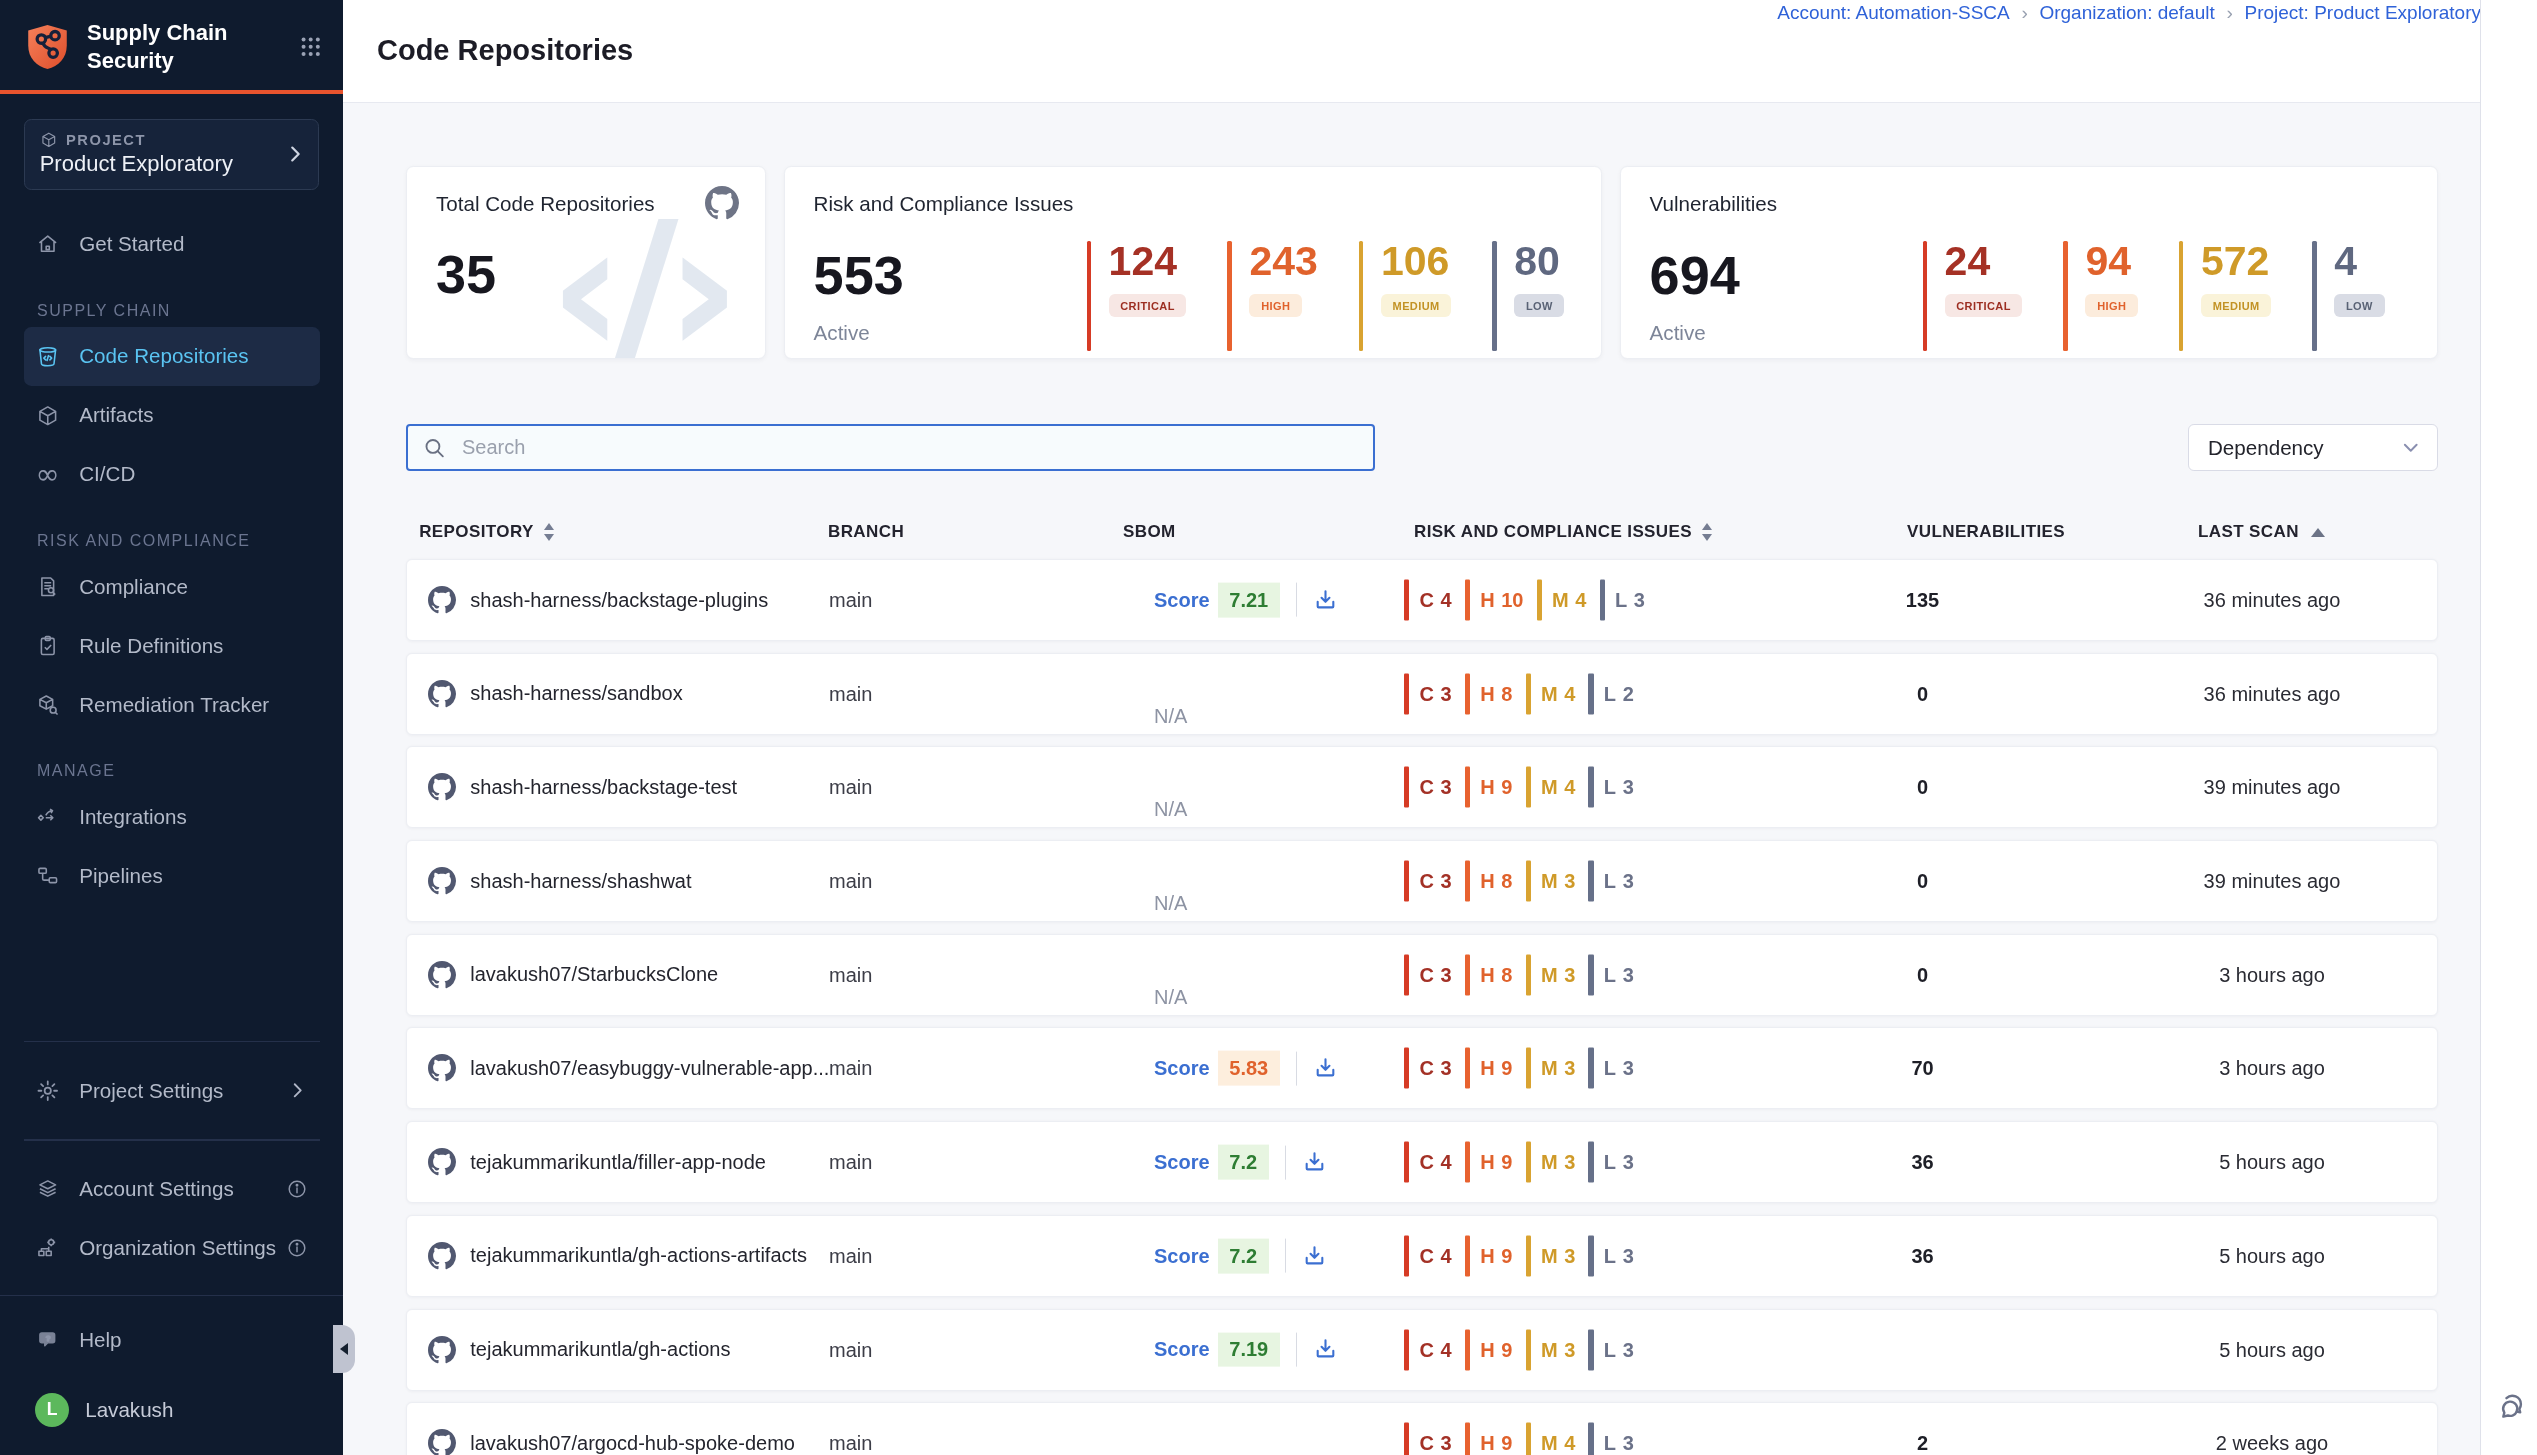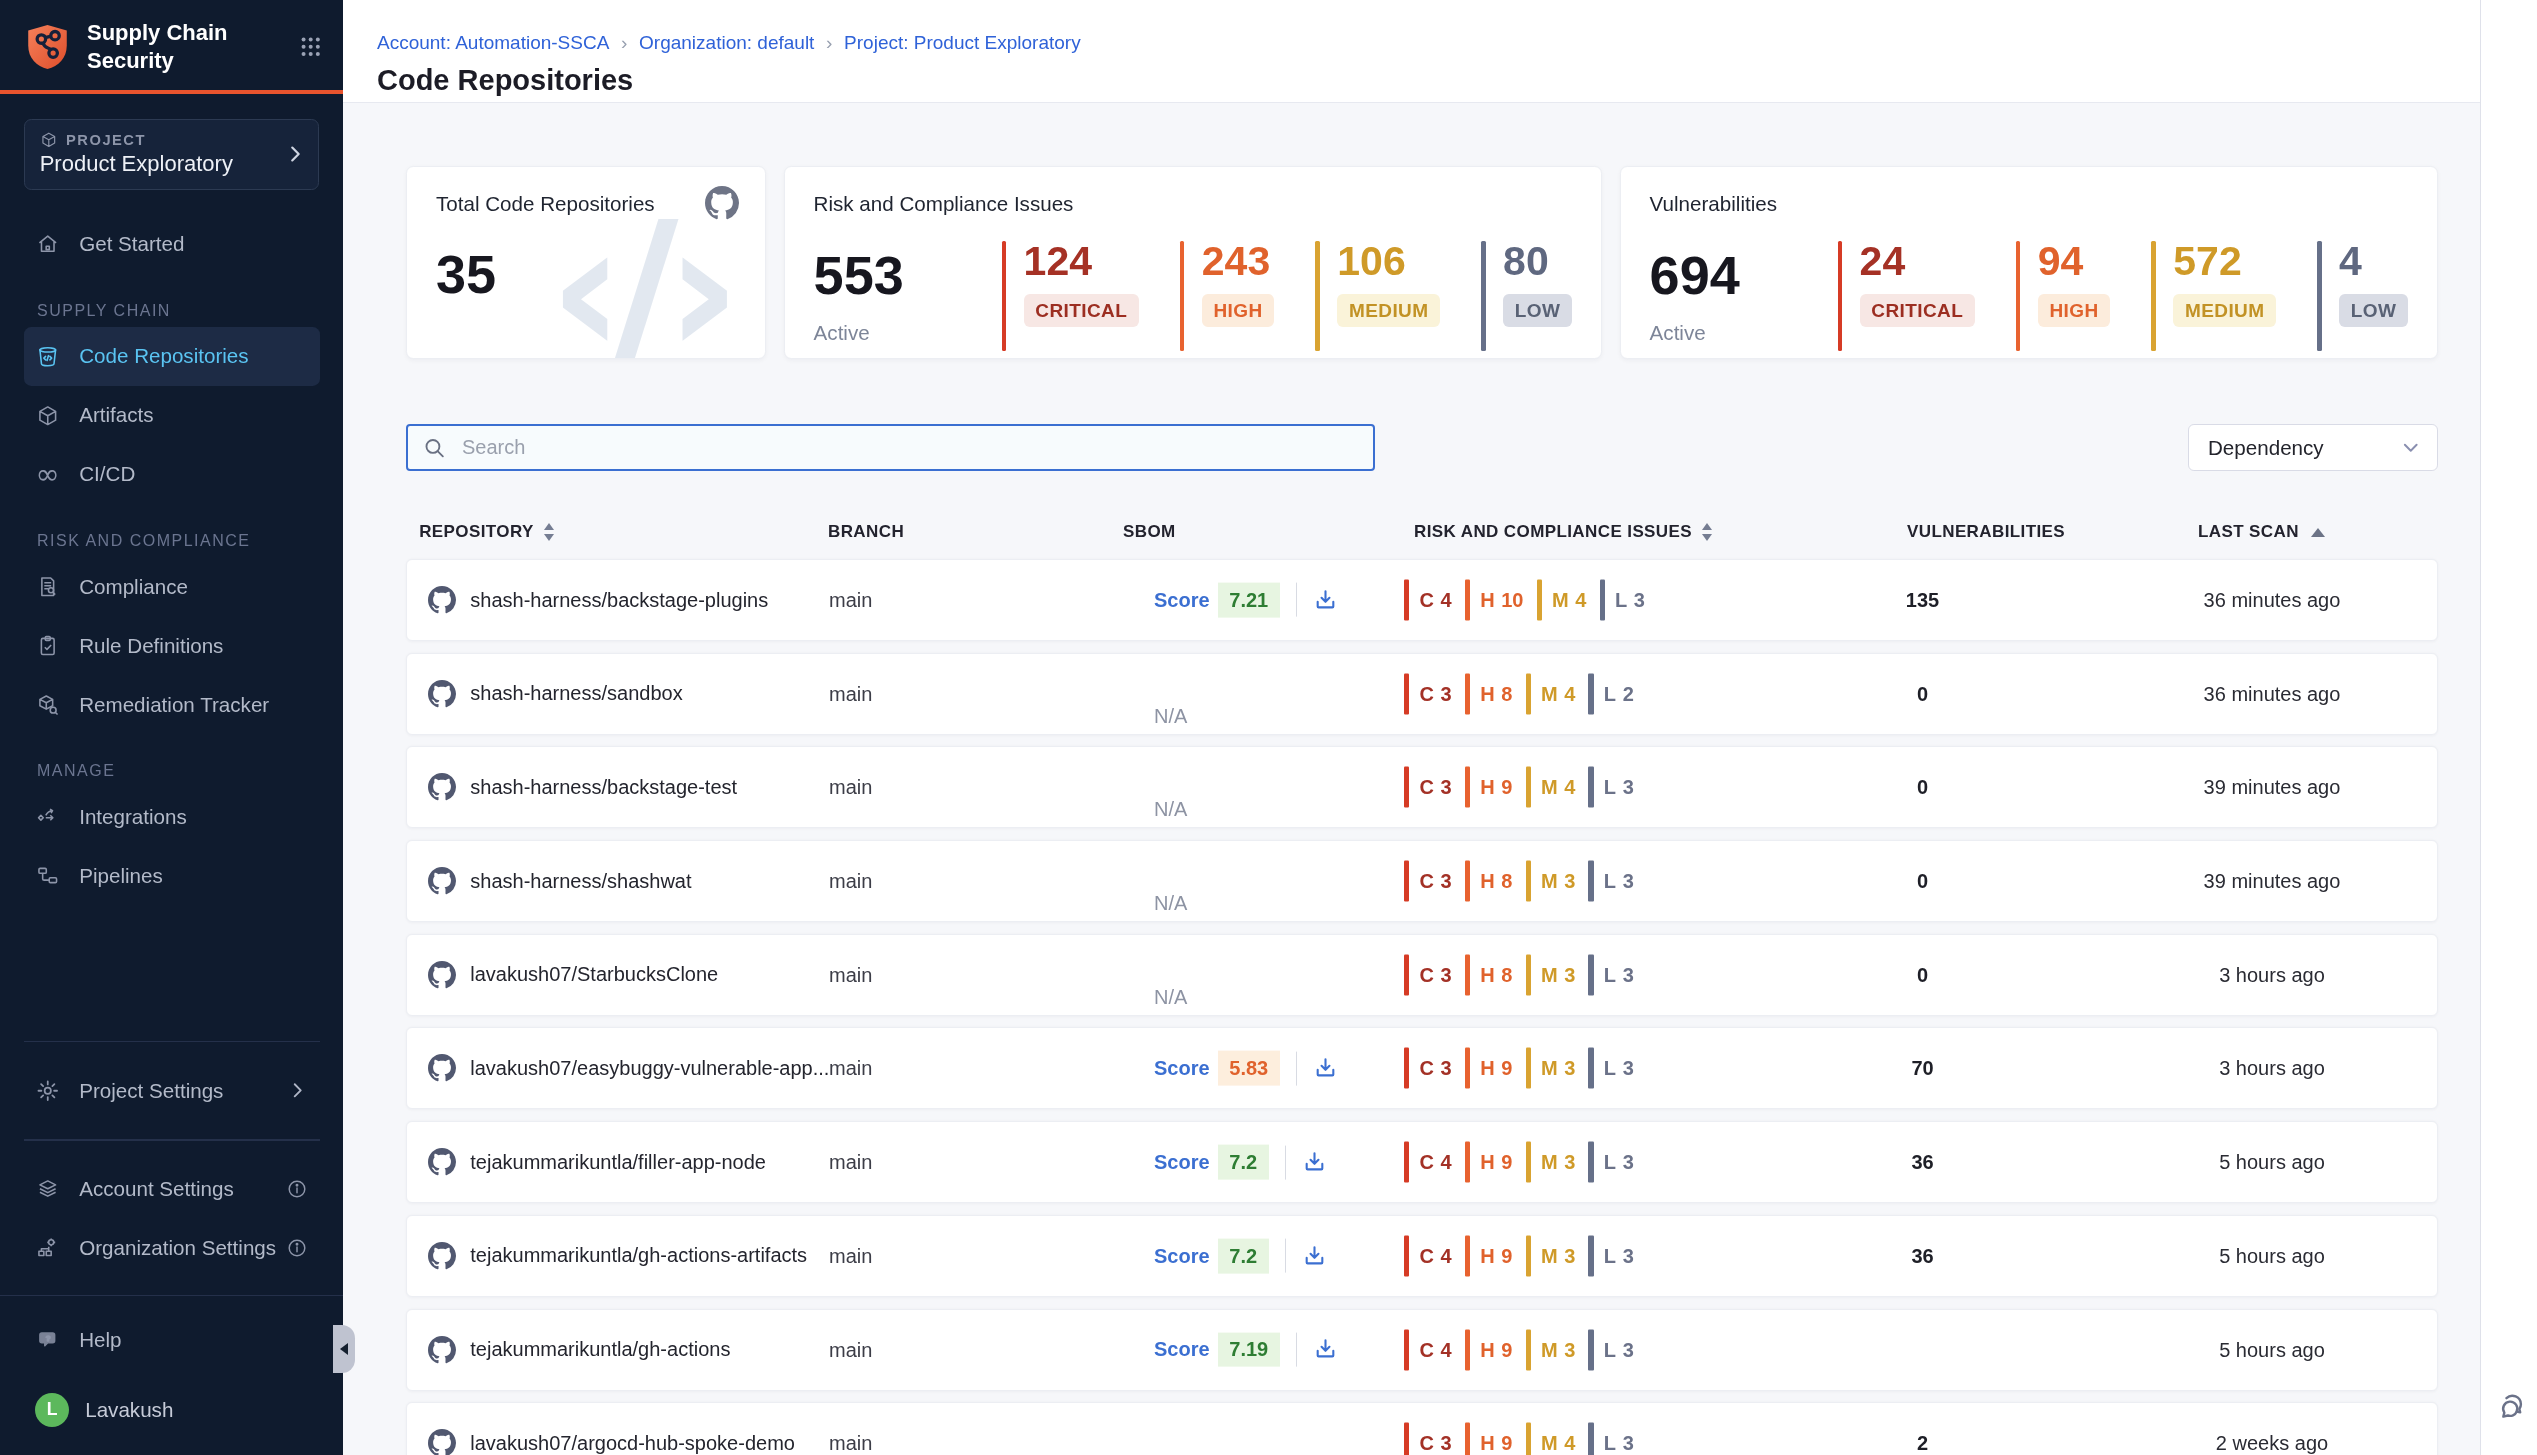--- a/index.html
+++ b/index.html
@@ -34,21 +34,21 @@
   .nav-item .info-ic{margin-left:auto;color:#8d95a9;}
   .infinity{font-size:29px;line-height:1;color:#8d95a9;font-family:"DejaVu Sans",sans-serif;}
   .bottom-bar{border-top:1.5px solid #24304a;padding:14.7px 0 19px;margin-top:17.6px;}
   .avatar{width:34px;height:34px;border-radius:50%;background:#5cb85c;color:#fff;font-size:17.6px;font-weight:700;display:flex;align-items:center;justify-content:center;margin-right:16px;}
   .user-item{display:flex;align-items:center;margin:13.2px 23.5px 0;padding:0 11.7px;height:53px;font-size:20.6px;color:#c6cbd8;cursor:pointer;}
   .collapse-tab{position:absolute;left:333px;top:1325px;width:22px;height:48px;background:#bfc3d0;border-radius:0 13.2px 13.2px 0;display:flex;align-items:center;justify-content:center;cursor:pointer;z-index:5;}
   .collapse-tab .tri-left{width:0;height:0;border-top:6.6px solid transparent;border-bottom:6.6px solid transparent;border-right:8.8px solid #15202f;}
   
   .main{position:absolute;left:343px;top:0;right:57px;height:100%;}
   .topbar{background:#fff;height:103px;border-bottom:0.7px solid #e7e9f0;padding-left:34px;box-sizing:border-box;}
-  .breadcrumb{display:flex;align-items:center;gap:11.7px;padding-top:32px;font-size:19px;}
+  .breadcrumb{display:flex;align-items:center;gap:11.7px;padding-top:2px;font-size:19px;justify-content:flex-end;}
   .breadcrumb a{color:#2f62d8;text-decoration:none;cursor:pointer;}
   .crumb-sep{color:#98a0b0;font-size:19px;}
   .page-title{font-size:29px;font-weight:700;color:#1c1c26;margin-top:10.3px;}
   .content{padding:63px 43px 0 63px;box-sizing:border-box;height:1352px;overflow:hidden;}
   
   .cards-row{display:flex;gap:17.6px;}
   .card{background:#fff;border:0.7px solid #eceef3;border-radius:7.3px;box-shadow:0 1.5px 4.4px rgba(20,30,60,.04);height:193px;box-sizing:border-box;padding:25px 29px;position:relative;overflow:hidden;}
   .card-label{font-size:20.6px;color:#1f2430;}
   .card-repos{width:360px;flex:0 0 auto;}
   .card-wide{flex:1 1 0;}
@@ -56,21 +56,21 @@
   .card-repos .big-number{margin-top:31px;}
   .gh-corner{position:absolute;right:26.4px;top:19px;color:#6e7486;}
   .code-mark{position:absolute;right:37px;bottom:-38px;font-size:184px;font-weight:700;color:#e2e8f0;letter-spacing:-13.2px;font-family:"DejaVu Sans",sans-serif;pointer-events:none;}
   .card-body{display:flex;align-items:center;margin-top:25px;}
   .big-block{width:273px;}
   .active-label{font-size:20.6px;color:#7d8598;margin-top:19px;}
   .sev-tiles{display:flex;gap:41px;}
   .tile{display:flex;}
   .tile .tbar{width:4.4px;height:110px;margin-right:17.6px;border-radius:1.5px;}
   .tile-num{font-size:41px;font-weight:700;line-height:1;}
-  .tile-badge{display:inline-block;margin-top:11.7px;font-size:19px;font-weight:700;padding:5.9px 11.7px;border-radius:5.9px;letter-spacing:0.4px;text-align:center;}
+  .tile-badge{display:inline-block;margin-top:11.7px;font-size:11px;font-weight:700;padding:5.9px 11.7px;border-radius:5.9px;letter-spacing:0.4px;text-align:center;}
   .tile.crit .tbar{background:var(--critical-bar);} .tile.crit .tile-num{color:#a53125;}
   .tile.crit .tile-badge{background:var(--critical-bg);color:var(--critical-text);}
   .tile.high .tbar{background:var(--high-bar);} .tile.high .tile-num{color:var(--high-text);}
   .tile.high .tile-badge{background:var(--high-bg);color:var(--high-text);}
   .tile.med .tbar{background:var(--medium-bar);} .tile.med .tile-num{color:#cf9a28;}
   .tile.med .tile-badge{background:var(--medium-bg);color:var(--medium-text);}
   .tile.low .tbar{background:var(--low-bar);} .tile.low .tile-num{color:#5f6880;}
   .tile.low .tile-badge{background:var(--low-bg);color:var(--low-text);}
   
   .toolbar{display:flex;align-items:center;margin-top:65px;}

